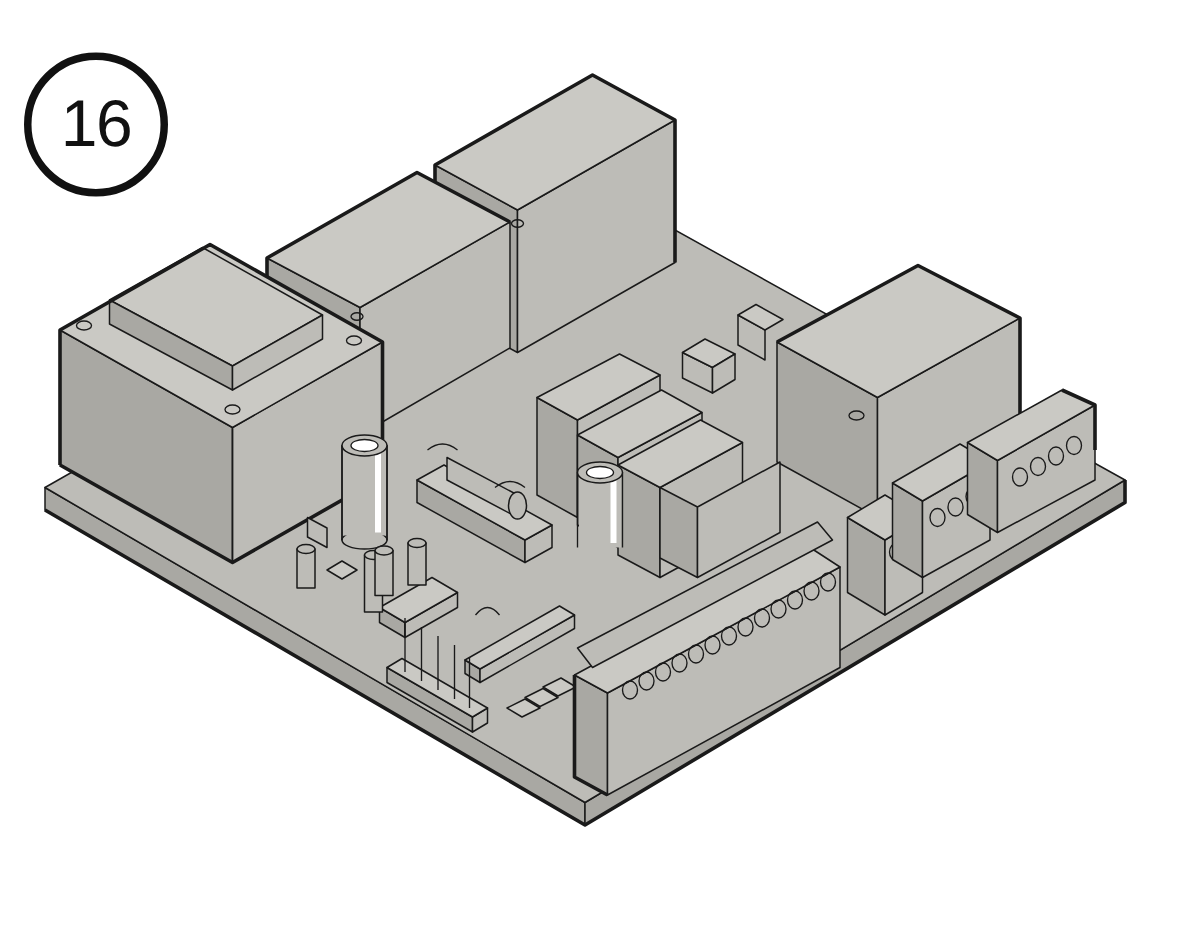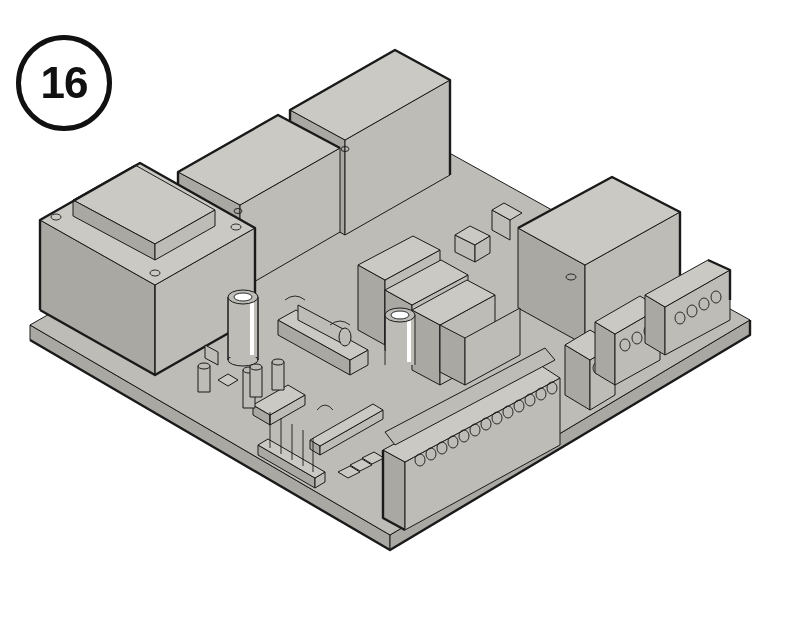--- a/index.html
+++ b/index.html
@@ -1,18 +1,18 @@
 <!DOCTYPE html>
 <html><head>
 <meta charset="utf-8">
 <style>
   html, body { margin:0; padding:0; background:#ffffff; }
   body { width:800px; height:622px; position:relative; overflow:hidden; font-family:"Liberation Sans", sans-serif; }
   #step-badge { position:absolute; left:16px; top:35px; width:96px; height:96px; border:5px solid #111; border-radius:50%; box-sizing:border-box; display:flex; align-items:center; justify-content:center; background:#fff; }
-  #step-number { font-size:44px; font-weight:bold; color:#111; letter-spacing:-1px; }
+  #step-number { font-size:44px; font-weight:normal; color:#111; letter-spacing:-1px; }
   #illustration { position:absolute; left:0; top:0; }
 </style>
 </head>
 <body>
 
 <div id="step-badge">
   <span id="step-number">16</span>
 </div>
 
 <svg id="illustration" width="800" height="622" viewBox="0 0 800 622" xmlns="http://www.w3.org/2000/svg">

